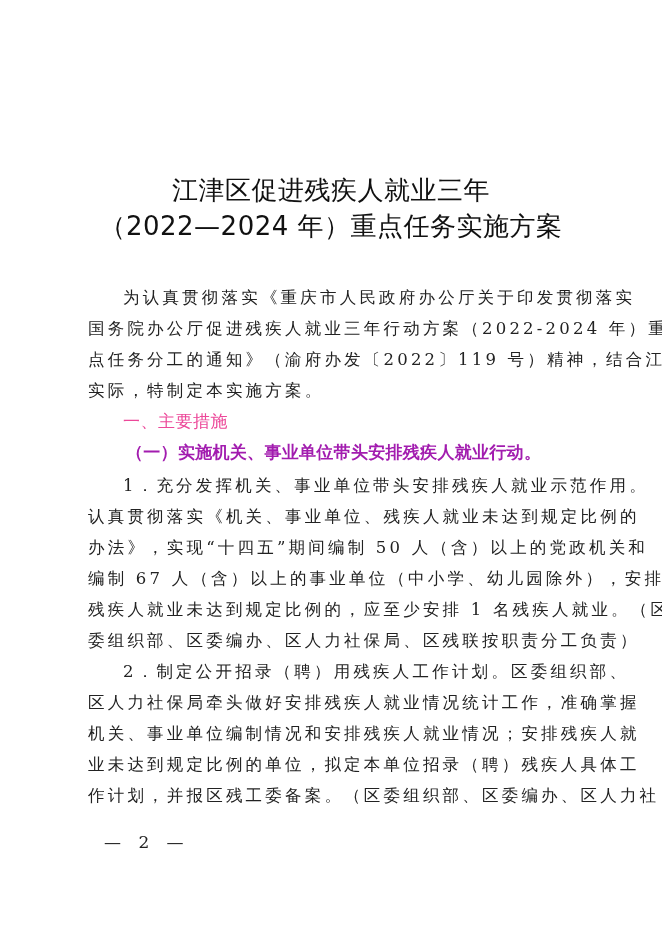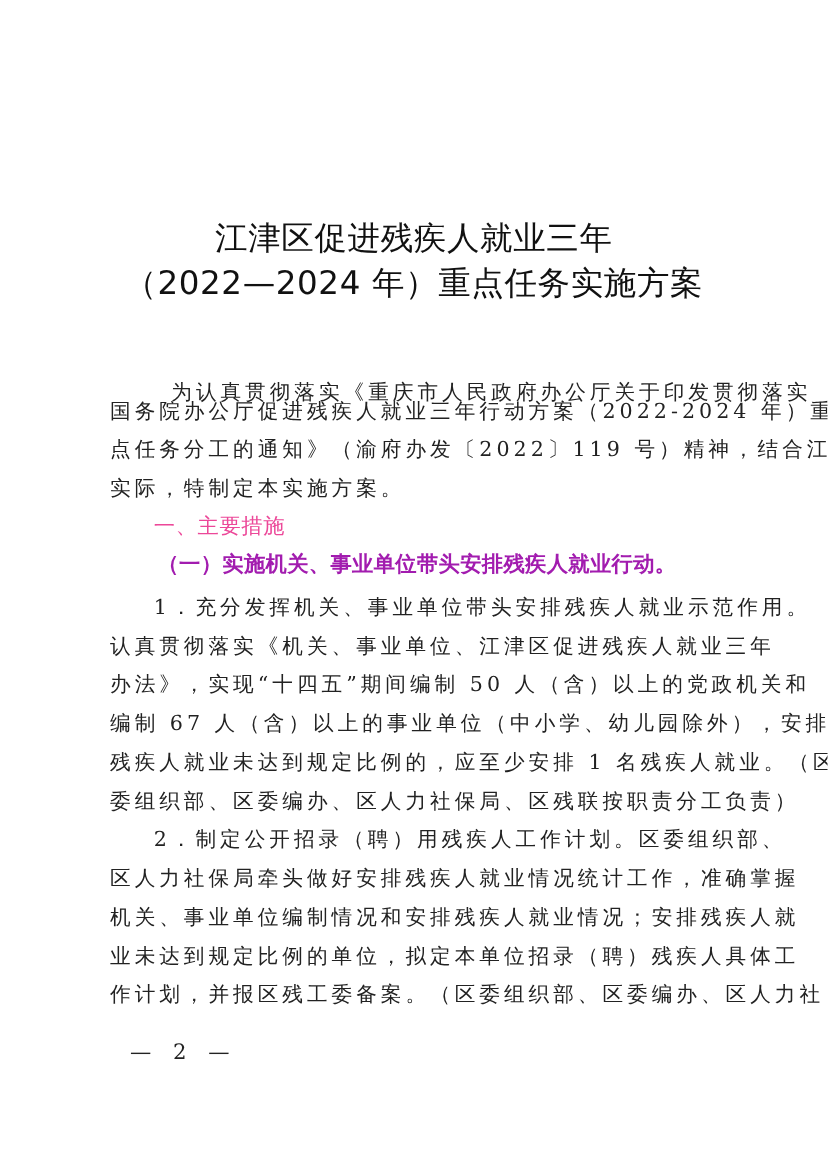--- a/index.html
+++ b/index.html
@@ -20,30 +20,30 @@
   .pagenum { position: absolute; left: 104px; top: 832px; font-size: 17px; color: #222; letter-spacing: 6px; }
 </style>
 </head>
 <body>
 
 <div class="page">
   <div class="title l1">江津区促进残疾人就业三年</div>
   <div class="title l2">（2022—2024 年）重点任务实施方案</div>
 
   <div class="body" style="top:282px;">
-    <div class="line indent" style="top:16px;margin-left:14px;">为认真贯彻落实《重庆市人民政府办公厅关于印发贯彻落实</div>
+    <div class="line indent" style="top:0px;">为认真贯彻落实《重庆市人民政府办公厅关于印发贯彻落实</div>
     <div class="line" style="top:31px;">国务院办公厅促进残疾人就业三年行动方案（2022-2024 年）重</div>
     <div class="line" style="top:62px;">点任务分工的通知》（渝府办发〔2022〕119 号）精神，结合江津</div>
     <div class="line" style="top:93px;">实际，特制定本实施方案。</div>
 
     <div class="line indent heading1" style="top:124px;">一、主要措施</div>
     <div class="line heading2" style="top:155px;">（一）实施机关、事业单位带头安排残疾人就业行动。</div>
 
     <div class="line indent" style="top:188px;text-align:right;">1．充分发挥机关、事业单位带头安排残疾人就业示范作用。</div>
-    <div class="line" style="top:219px;">认真贯彻落实《机关、事业单位、江津区促进残疾人就业三年</div>
+    <div class="line" style="top:219px;">认真贯彻落实《机关、事业单位、残疾人就业未达到规定比例的</div>
     <div class="line" style="top:250px;text-align:center;">办法》，实现“十四五”期间编制 50 人（含）以上的党政机关和</div>
     <div class="line" style="top:281px;">编制 67 人（含）以上的事业单位（中小学、幼儿园除外），安排</div>
     <div class="line" style="top:312px;">残疾人就业未达到规定比例的，应至少安排 1 名残疾人就业。（区</div>
     <div class="line" style="top:343px;">委组织部、区委编办、区人力社保局、区残联按职责分工负责）</div>
 
     <div class="line indent" style="top:374px;">2．制定公开招录（聘）用残疾人工作计划。区委组织部、</div>
     <div class="line" style="top:405px;">区人力社保局牵头做好安排残疾人就业情况统计工作，准确掌握</div>
     <div class="line" style="top:436px;">机关、事业单位编制情况和安排残疾人就业情况；安排残疾人就</div>
     <div class="line" style="top:467px;">业未达到规定比例的单位，拟定本单位招录（聘）残疾人具体工</div>
     <div class="line" style="top:498px;">作计划，并报区残工委备案。（区委组织部、区委编办、区人力社</div>

